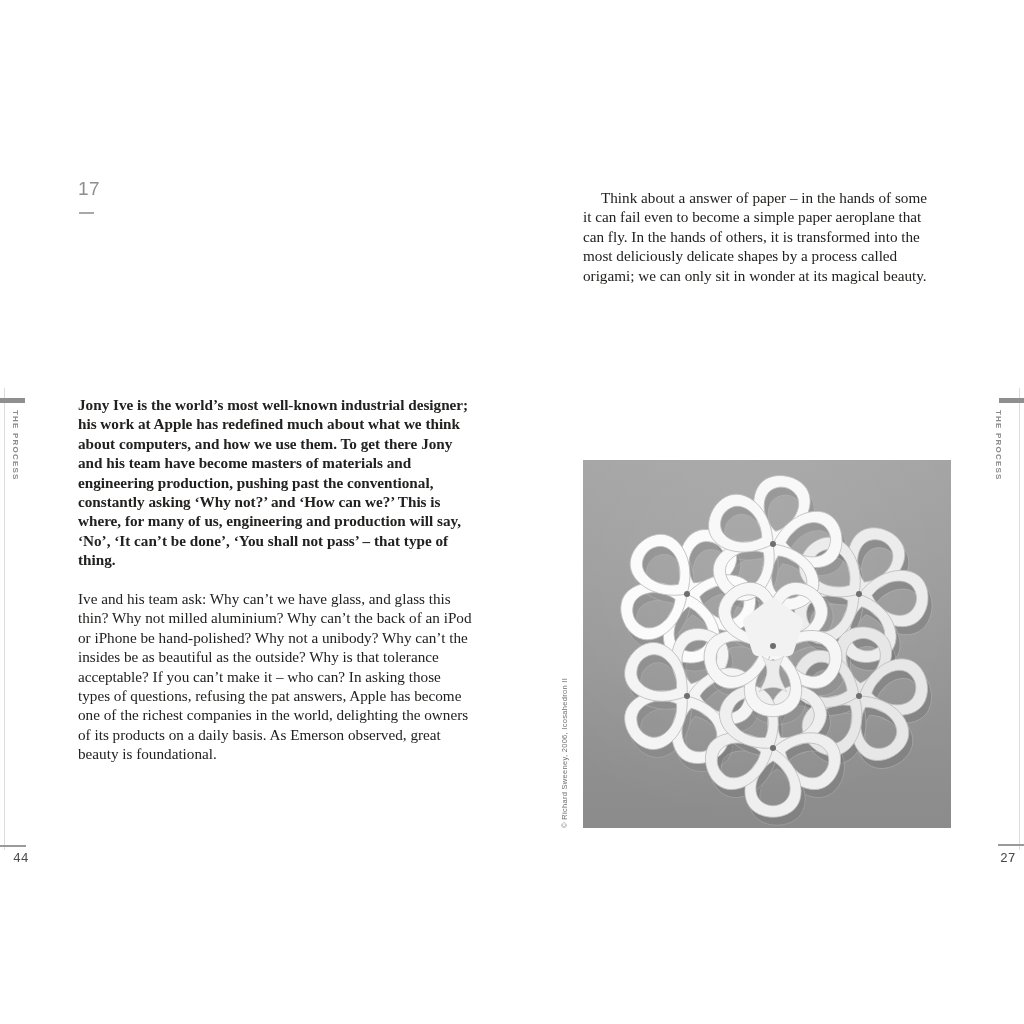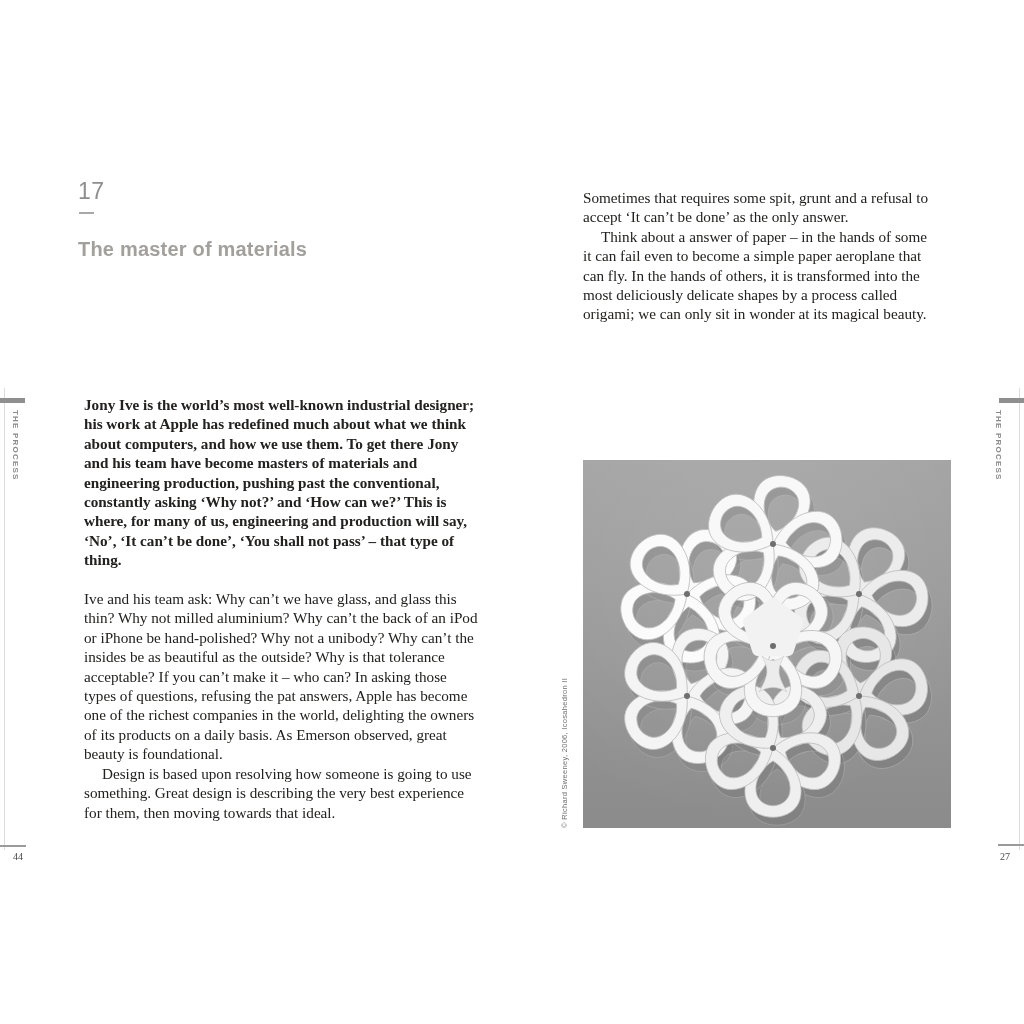--- a/index.html
+++ b/index.html
@@ -12,28 +12,28 @@
   
   .edge-vline{width:1px;background:#dcdcdc;}
   .section-bar{height:5px;background:#8f8f8f;}
   .foot-line{height:2px;background:#9a9a9a;}
   .side-label{
     writing-mode:vertical-rl;
     font-family:"Liberation Sans", sans-serif;
     font-size:8px;letter-spacing:1.2px;color:#8a8a8a;font-weight:bold;
   }
   .page-num{
-    font-family:Liberation Serif, serif;
-    font-size:10px;color:#4a4a4a;
+    font-family:Liberation Mono, monospace;
+    font-size:13px;color:#4a4a4a;
   }
 
   
   .chapter-number{
     font-family:"Liberation Sans", sans-serif;
-    font-size:23px;color:#8e8e8e;letter-spacing:0.5px;
+    font-size:19px;color:#8e8e8e;letter-spacing:0.5px;
   }
   .chapter-rule{width:15px;height:2px;background:#a8a8a8;}
   .chapter-title{
     font-family:"Liberation Sans", sans-serif;
     font-size:20px;font-weight:bold;color:#a3a09c;letter-spacing:0.2px;
   }
   .text-col{
     font-size:15.2px;line-height:19.4px;color:#22211f;
   }
   .text-col p{margin:0;}
@@ -61,30 +61,27 @@
   <div class="abs page-num" style="left:13px;top:851px;">44</div>
 
   <div class="abs edge-vline" style="left:1019px;top:388px;height:462px;"></div>
   <div class="abs section-bar" style="left:999px;top:398px;width:25px;"></div>
   <div class="abs side-label" style="left:994px;top:410px;">THE PROCESS</div>
   <div class="abs foot-line" style="left:998px;top:844px;width:26px;"></div>
   <div class="abs page-num" style="left:1000px;top:851px;">27</div>
 
   <div class="abs chapter-number" style="left:78px;top:178px;">17</div>
   <div class="abs chapter-rule" style="left:79px;top:212px;"></div>
-  <div class="abs chapter-title" style="left:78px;top:238px;">The master of materials</div>
 
-  <div class="abs text-col" style="left:84px;top:395px;width:398px;">
+  <div class="abs text-col" style="left:78px;top:395px;width:398px;">
     <p class="lead-para">Jony Ive is the world’s most well-known industrial designer; his work at Apple has redefined much about what we think about computers, and how we use them. To get there Jony and his team have become masters of materials and engineering production, pushing past the conventional, constantly asking ‘Why not?’ and ‘How can we?’ This is where, for many of us, engineering and production will say, ‘No’, ‘It can’t be done’, ‘You shall not pass’ – that type of thing.</p>
     <p>Ive and his team ask: Why can’t we have glass, and glass this thin? Why not milled aluminium? Why can’t the back of an iPod or iPhone be hand-polished? Why not a unibody? Why can’t the insides be as beautiful as the outside? Why is that tolerance acceptable? If you can’t make it – who can? In asking those types of questions, refusing the pat answers, Apple has become one of the richest companies in the world, delighting the owners of its products on a daily basis. As Emerson observed, great beauty is foundational.</p>
-    <p class="indent">Design is based upon resolving how someone is going to use something. Great design is describing the very best experience for them, then moving towards that ideal.</p>
   </div>
 
   <div class="abs text-col" style="left:583px;top:188px;width:356px;">
-    <p>Sometimes that requires some spit, grunt and a refusal to accept ‘It can’t be done’ as the only answer.</p>
     <p class="indent">Think about a answer of paper – in the hands of some it can fail even to become a simple paper aeroplane that can fly. In the hands of others, it is transformed into the most deliciously delicate shapes by a process called origami; we can only sit in wonder at its magical beauty.</p>
   </div>
 
   <div class="abs photo-frame" style="left:583px;top:460px;">
     <svg width="368" height="368" viewBox="0 0 368 368">
       <defs>
         <linearGradient id="bgGrad" x1="0" y1="0" x2="0" y2="1">
           <stop offset="0" stop-color="#a4a4a4"></stop>
           <stop offset="0.55" stop-color="#979797"></stop>
           <stop offset="1" stop-color="#8b8b8b"></stop>

